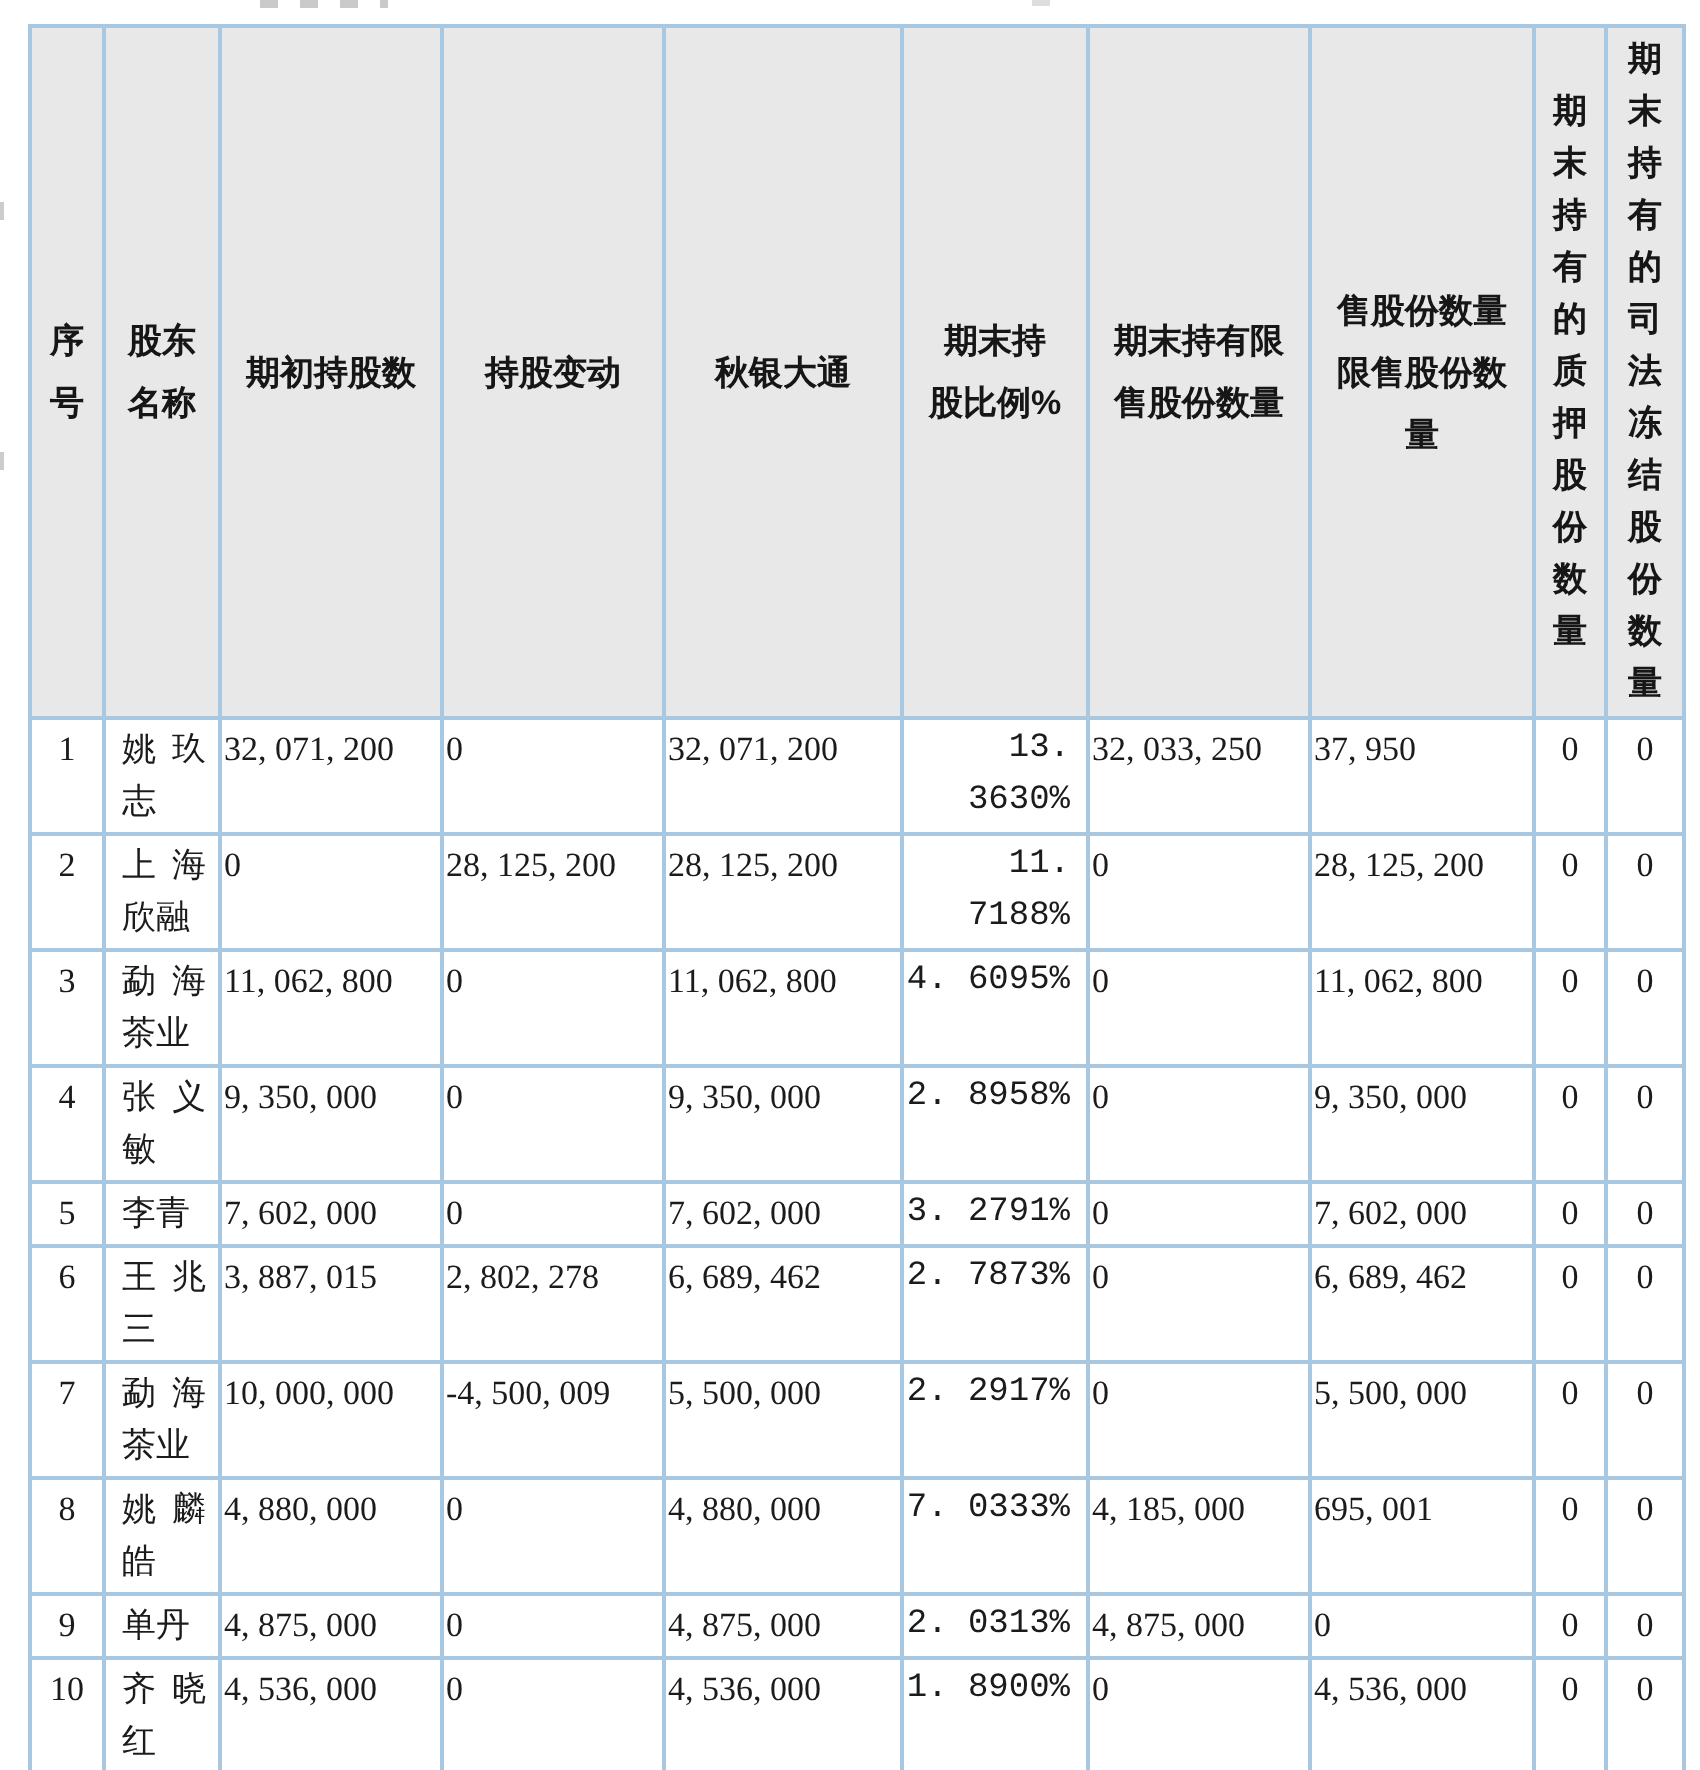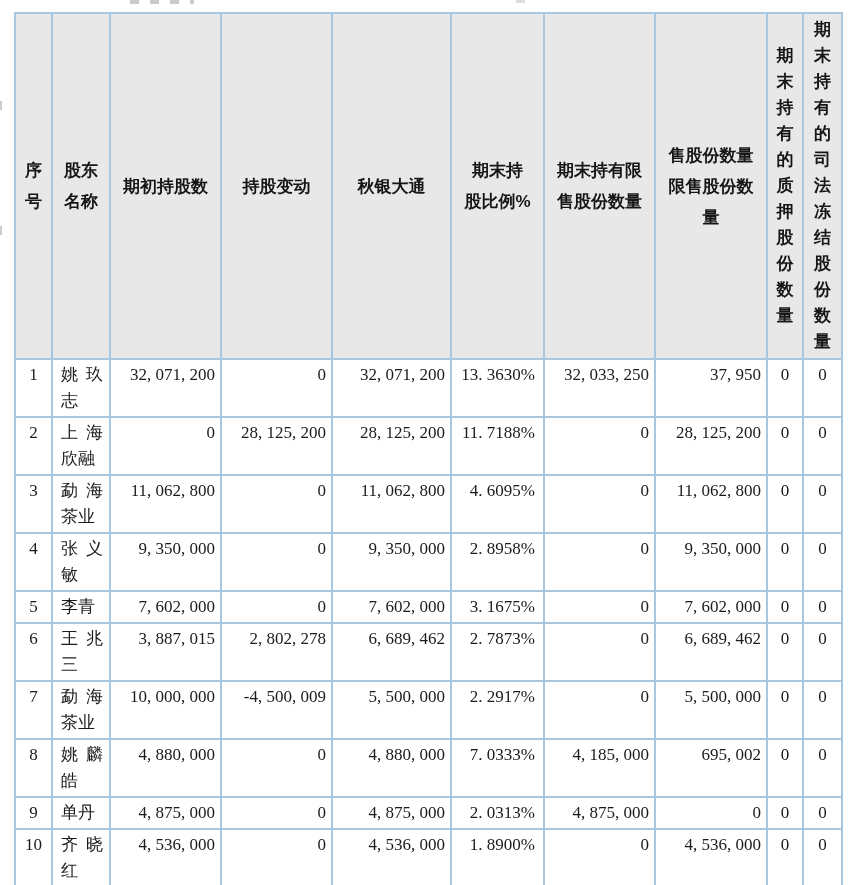--- a/index.html
+++ b/index.html
@@ -54,22 +54,22 @@
     padding-bottom:2px;
   }
   td.c-idx{text-align:center;}
   td.c-name{
     text-align:justify;
     text-justify:inter-character;
     padding-left:8px;padding-right:6px;
     word-break:break-all;
     margin-left:40px;
   }
-  td.num{text-align:right;padding-right:5px;}
-  td.pct{text-align:right;padding-right:8px;}
+  td.num{padding-right:21px;}
+  td.pct{text-align:right;padding-right:8px;font-family:Liberation Mono, monospace;}
   td.zero{text-align:center;padding-left:1px;padding-right:1px;}
 </style>
 </head>
 <body>
 
 <div class="smudge smudge-top"></div>
 <div class="smudge smudge-top2"></div>
 <div class="smudge-left1 smudge"></div>
 <div class="smudge-left2 smudge"></div>
 
@@ -177,21 +177,21 @@
     <td class="num">9, 350, 000</td>
     <td class="zero">0</td>
     <td class="zero">0</td>
   </tr>
   <tr style="height:30px">
     <td class="c-idx">5</td>
     <td class="c-name">李青</td>
     <td class="num">7, 602, 000</td>
     <td class="num">0</td>
     <td class="num">7, 602, 000</td>
-    <td class="pct">3. 1675%</td>
+    <td class="pct">3. 2791%</td>
     <td class="num">0</td>
     <td class="num">7, 602, 000</td>
     <td class="zero">0</td>
     <td class="zero">0</td>
   </tr>
   <tr style="height:53px">
     <td class="c-idx">6</td>
     <td class="c-name">王兆三</td>
     <td class="num">3, 887, 015</td>
     <td class="num">2, 802, 278</td>
@@ -215,21 +215,21 @@
     <td class="zero">0</td>
   </tr>
   <tr style="height:55px">
     <td class="c-idx">8</td>
     <td class="c-name">姚麟皓</td>
     <td class="num">4, 880, 000</td>
     <td class="num">0</td>
     <td class="num">4, 880, 000</td>
     <td class="pct">7. 0333%</td>
     <td class="num">4, 185, 000</td>
-    <td class="num">695, 002</td>
+    <td class="num">695, 001</td>
     <td class="zero">0</td>
     <td class="zero">0</td>
   </tr>
   <tr style="height:30px">
     <td class="c-idx">9</td>
     <td class="c-name">单丹</td>
     <td class="num">4, 875, 000</td>
     <td class="num">0</td>
     <td class="num">4, 875, 000</td>
     <td class="pct">2. 0313%</td>

